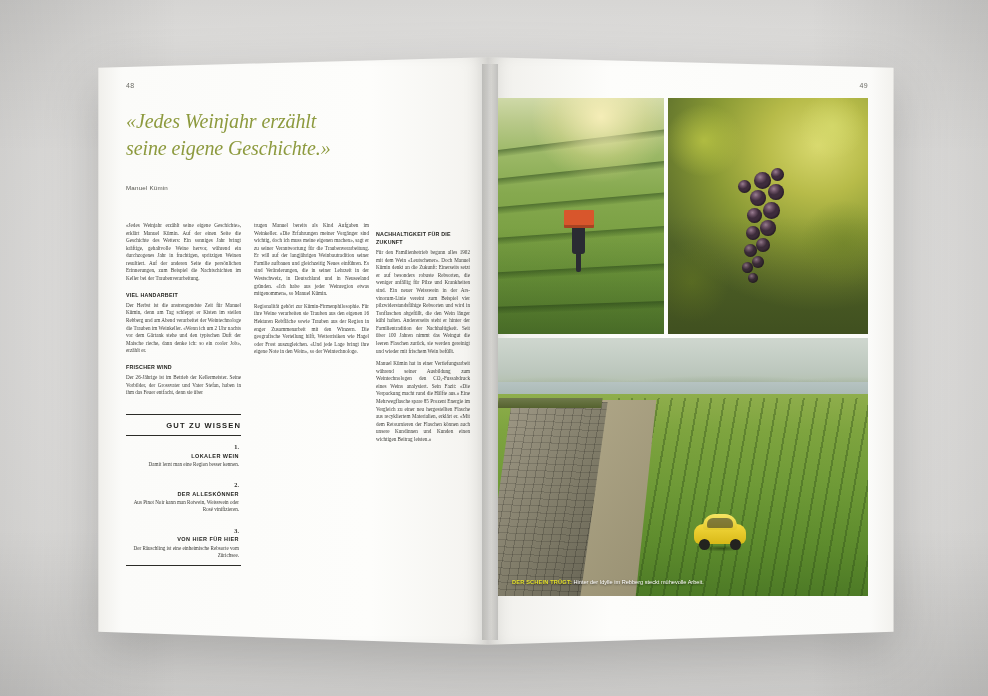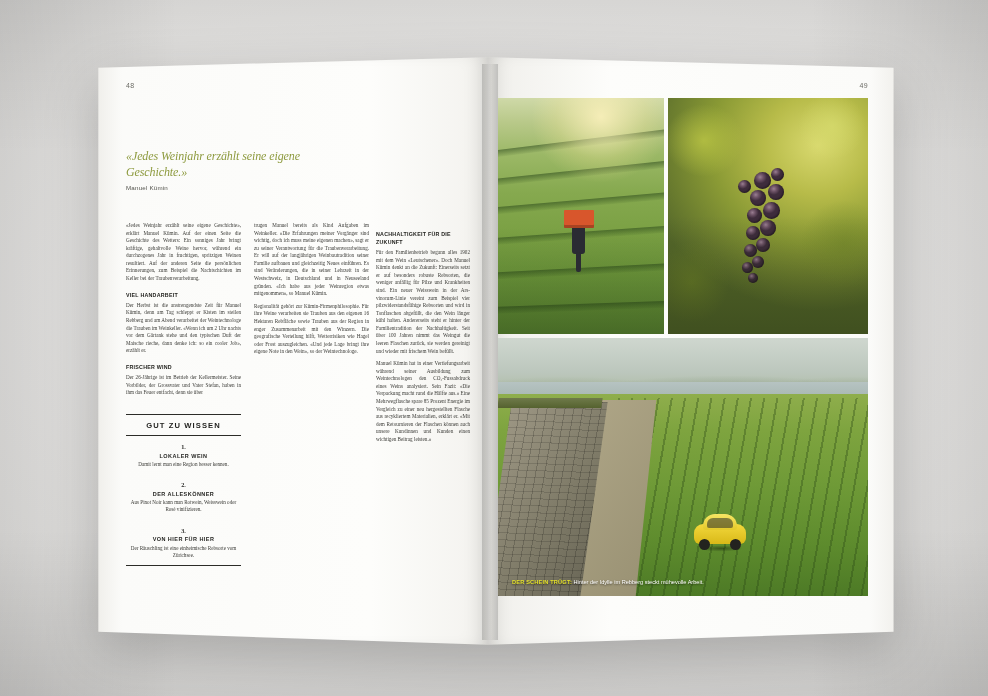--- a/index.html
+++ b/index.html
@@ -87,25 +87,24 @@
   #folio-right { right: 28px; }
 
   
   #pullquote {
     position: absolute;
     left: 30px;
     top: 52px;
     width: 220px;
     font-family: "Liberation Serif", serif;
     font-style: italic;
-    font-size: 12px;
+    font-size: 20px;
     line-height: 1.34;
     color: #8d9a3e;
     letter-spacing: -0.1px;
-    margin-top: 40px;
   }
   #pullquote-attrib {
     position: absolute;
     left: 30px;
     top: 128px;
     font-family: "Liberation Sans", sans-serif;
     font-size: 6.2px;
     color: #54544e;
     letter-spacing: 0.2px;
   }
@@ -132,21 +131,21 @@
   }
   .para { margin: 0 0 5px 0; }
   .para:last-child { margin-bottom: 0; }
 
   
   #good-to-know {
     position: absolute;
     left: 30px;
     top: 358px;
     width: 115px;
-    text-align: center;
+    text-align: right;
   }
   #gtk-rule-top, #gtk-rule-bottom {
     height: 1px;
     background: #2c2c28;
     width: 100%;
   }
   #gtk-title {
     font-family: "Liberation Sans", sans-serif;
     font-weight: bold;
     font-size: 7.6px;

